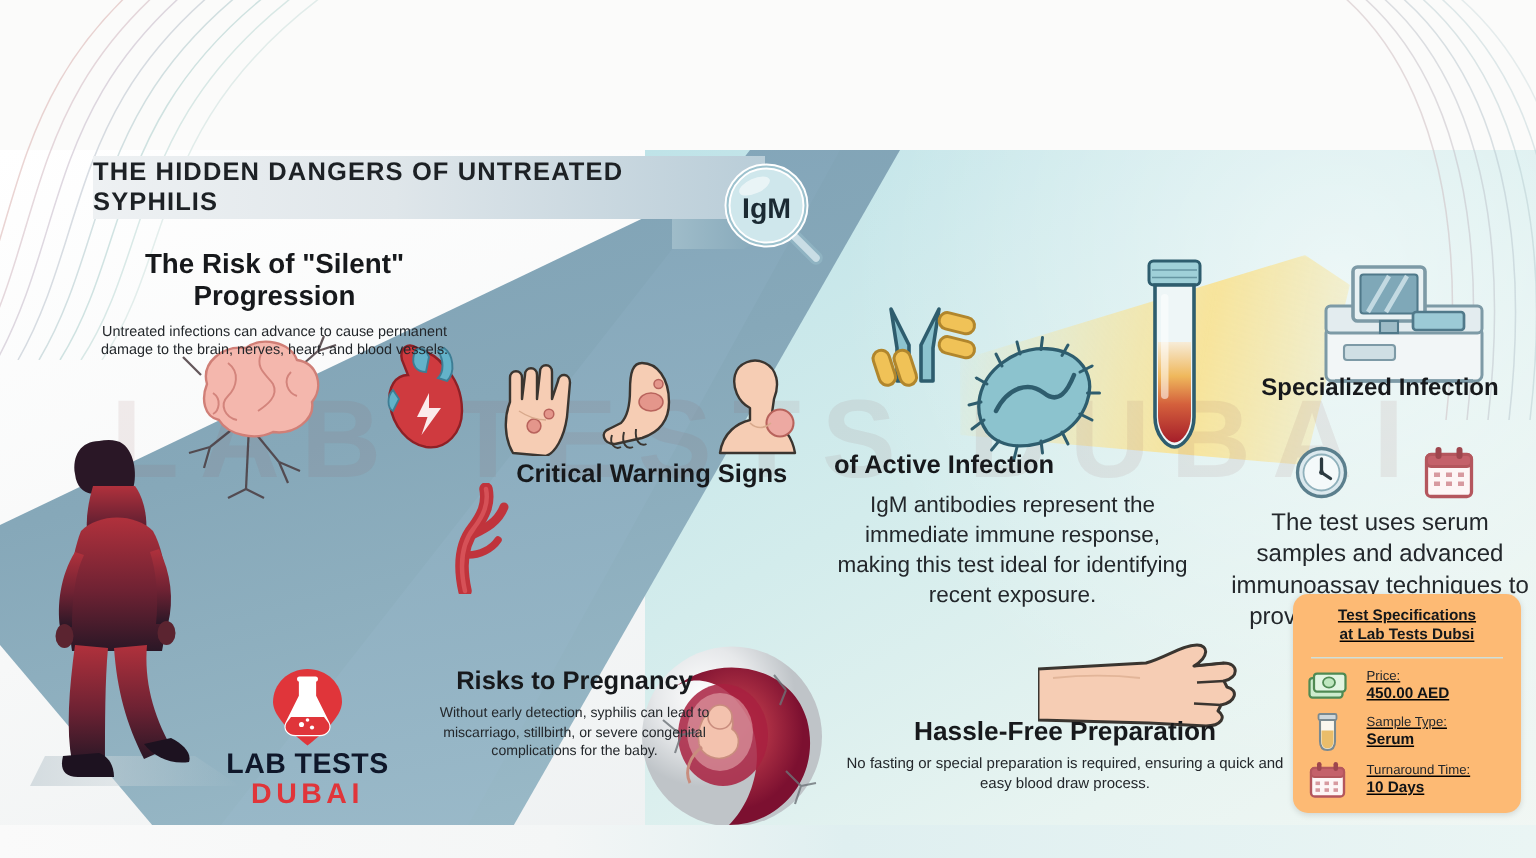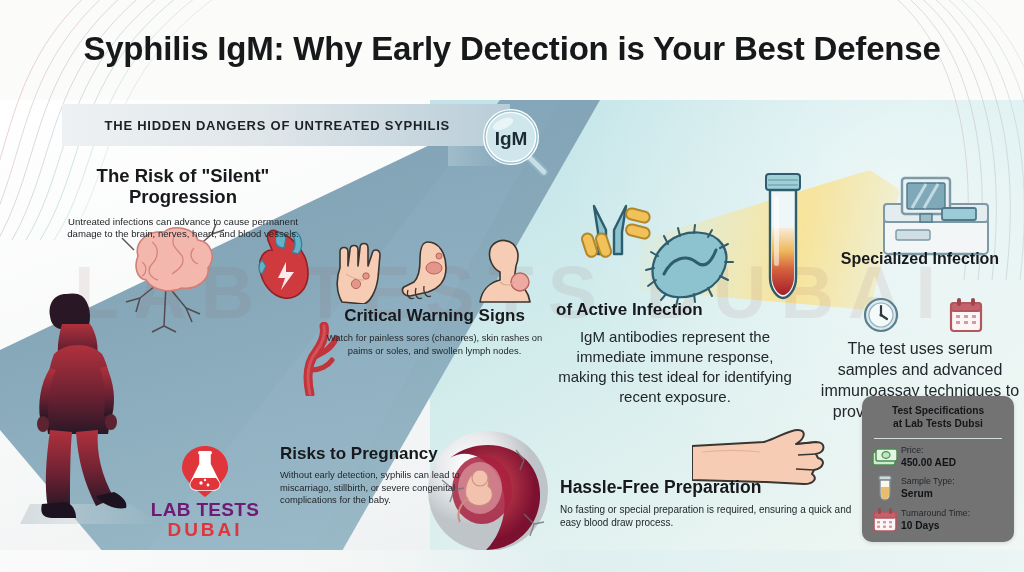--- a/index.html
+++ b/index.html
@@ -39,21 +39,21 @@
   
   .title{position:absolute;left:0;top:30px;width:1024px;text-align:center;
     font-size:33px;font-weight:bold;color:#16181a;letter-spacing:-.2px;}
 
   
   .band{position:absolute;top:104px;height:42px;display:flex;align-items:center;}
   .band-left{left:62px;width:448px;
     background:linear-gradient(90deg,#eef1f3 0%,#dfe6ea 45%,#b9cdd8 100%);}
   .band-right{left:516px;width:508px;
     background:linear-gradient(90deg,#9fd6dd 0%,#bde4e7 45%,#dff0f0 100%);}
-  .band span{width:100%;text-align:right;font-size:13px;font-weight:bold;
+  .band span{width:100%;text-align:left;font-size:17px;font-weight:bold;
     letter-spacing:.75px;color:#1d2125;}
   .band-left span{padding-right:60px;}
   .band-right span{padding-left:10px;}
   .band-tail{position:absolute;left:448px;top:146px;width:76px;height:20px;
     background:linear-gradient(90deg,#9fbcc9,#7fa3b6);
     clip-path:polygon(0 0,76px 0,48px 20px,0 20px);}
 
   
   .igm{position:absolute;left:478px;top:106px;width:74px;height:74px;}
 
@@ -62,54 +62,54 @@
   .body{color:#23272b;line-height:1.32;}
 
   #blk-silent{position:absolute;left:58px;top:166px;width:250px;text-align:center;}
   #blk-silent .h2{font-size:18.5px;}
   #blk-silent .body{font-size:9.6px;margin-top:8px;}
 
   #blk-warning{position:absolute;left:322px;top:306px;width:225px;text-align:center;}
   #blk-warning .h2{font-size:17px;}
   #blk-warning .body{font-size:9.4px;margin-top:7px;}
 
-  #blk-preg{position:absolute;left:280px;top:444px;width:230px;text-align:left;}
+  #blk-preg{position:absolute;left:268px;top:444px;width:230px;text-align:center;}
   #blk-preg .h2{font-size:17px;}
   #blk-preg .body{font-size:9.4px;margin-top:6px;}
 
   #blk-targeted{position:absolute;left:556px;top:300px;width:238px;text-align:center;}
   #blk-targeted .h2{font-size:17px;text-align:left;}
   #blk-targeted .body{font-size:15px;margin-top:8px;}
 
   #blk-simple{position:absolute;left:820px;top:250px;width:200px;text-align:center;}
   #blk-simple .h2{font-size:16px;}
 
-  #blk-hassle{position:absolute;left:560px;top:478px;width:300px;text-align:left;}
+  #blk-hassle{position:absolute;left:560px;top:478px;width:300px;text-align:center;}
   #blk-hassle .h2{font-size:17.5px;}
   #blk-hassle .body{font-size:10px;margin-top:5px;}
 
   
   .icon-row{position:absolute;display:flex;align-items:flex-end;}
   #row-sympt{left:330px;top:238px;gap:6px;}
   #icons-simple{position:absolute;left:838px;top:296px;width:170px;
     display:flex;justify-content:space-around;align-items:center;}
 
   
   #spec-card{position:absolute;left:862px;top:396px;width:152px;height:146px;
-    background:#737373;border-radius:10px;box-shadow:0 1px 4px rgba(0,0,0,.13);
-    padding:9px 10px 8px 10px;box-sizing:border-box;}
+    background:#fdba74;border-radius:10px;box-shadow:0 1px 4px rgba(0,0,0,.13);
+    padding:9px 10px 8px 10px;box-sizing:border-box;text-decoration:underline;}
   #spec-card .sc-title{text-align:center;font-size:10.2px;font-weight:bold;color:#14171a;line-height:1.25;}
   #spec-card .sc-rule{height:1px;background:#cfe0da;margin:7px 2px 6px 2px;}
-  .sc-row{display:flex;align-items:center;gap:3px;margin-bottom:6px;}
+  .sc-row{display:flex;align-items:center;gap:13px;margin-bottom:6px;}
   .sc-txt{font-size:8.8px;color:#23272b;line-height:1.3;}
   .sc-txt b{display:block;font-size:10.2px;color:#101316;}
 
   
   #logo{position:absolute;left:130px;top:444px;width:150px;text-align:center;}
-  #logo .lg-name{font-size:19px;font-weight:bold;color:#701a75;letter-spacing:.3px;line-height:1;}
+  #logo .lg-name{font-size:19px;font-weight:bold;color:#0f172a;letter-spacing:.3px;line-height:1;}
   #logo .lg-sub{font-size:19px;font-weight:bold;color:#e0353a;letter-spacing:3px;line-height:1.12;}
 
   
   .ill{position:absolute;}
   #ill-man{left:10px;top:268px;}
   #ill-brain{left:108px;top:222px;}
   #ill-heart{left:252px;top:226px;}
   #ill-vessel{left:286px;top:322px;}
   #ill-fetus{left:420px;top:428px;}
   #ill-ab{left:572px;top:196px;}
@@ -152,21 +152,20 @@
       <path d="M38,0 C148,34 198,144 178,320" stroke="#bbc0c8" opacity=".5"></path>
       <path d="M52,0 C162,36 212,146 192,320" stroke="#b6c4cb" opacity=".5"></path>
       <path d="M66,0 C176,38 226,148 206,320" stroke="#b2c8cd" opacity=".45"></path>
       <path d="M80,0 C190,40 240,150 220,320" stroke="#b9cfd2" opacity=".45"></path>
       <path d="M94,0 C204,42 254,152 234,320" stroke="#c2d5d7" opacity=".4"></path>
     </g>
   </svg>
 
   <div class="watermark">LAB TESTS DUBAI</div>
 
-  <div class="title">Syphilis IgM: Why Early Detection is Your Best Defense</div>
 
   <div class="band band-left">
     <span>THE HIDDEN DANGERS OF UNTREATED SYPHILIS</span>
   </div>
   <div class="band-tail"></div>
 
   <svg class="igm" viewBox="0 0 74 74">
     <line x1="50" y1="50" x2="66" y2="66" stroke="#8fb3c2" stroke-width="9" stroke-linecap="round"></line>
     <line x1="50" y1="50" x2="66" y2="66" stroke="#c9dde5" stroke-width="5" stroke-linecap="round"></line>
     <circle cx="33" cy="31" r="26" fill="#cfe7ec" stroke="#ffffff" stroke-width="4"></circle>
@@ -287,21 +286,20 @@
     </g>
   </svg>
 
   <div id="blk-silent">
     <div class="h2">The Risk of "Silent" Progression</div>
     <div class="body">Untreated infections can advance to cause permanent damage to the brain, nerves, heart, and blood vessels.</div>
   </div>
 
   <div id="blk-warning">
     <div class="h2">Critical Warning Signs</div>
-    <div class="body">Watch for painless sores (chanores), skin rashes on paims or soles, and swollen lymph nodes.</div>
   </div>
 
   <div id="blk-preg">
     <div class="h2">Risks to Pregnancy</div>
     <div class="body">Without early detection, syphilis can lead to miscarriago, stillbirth, or severe congenital complications for the baby.</div>
   </div>
 
   <svg class="ill" id="ill-ab" width="180" height="120" viewBox="0 0 180 120">
     <g stroke="#2e5d6e" stroke-width="2.4" fill="#8cc3ce" stroke-linejoin="round">
       <path d="M22,10 L34,34 L34,58 L26,58 L26,36 Z"></path>

